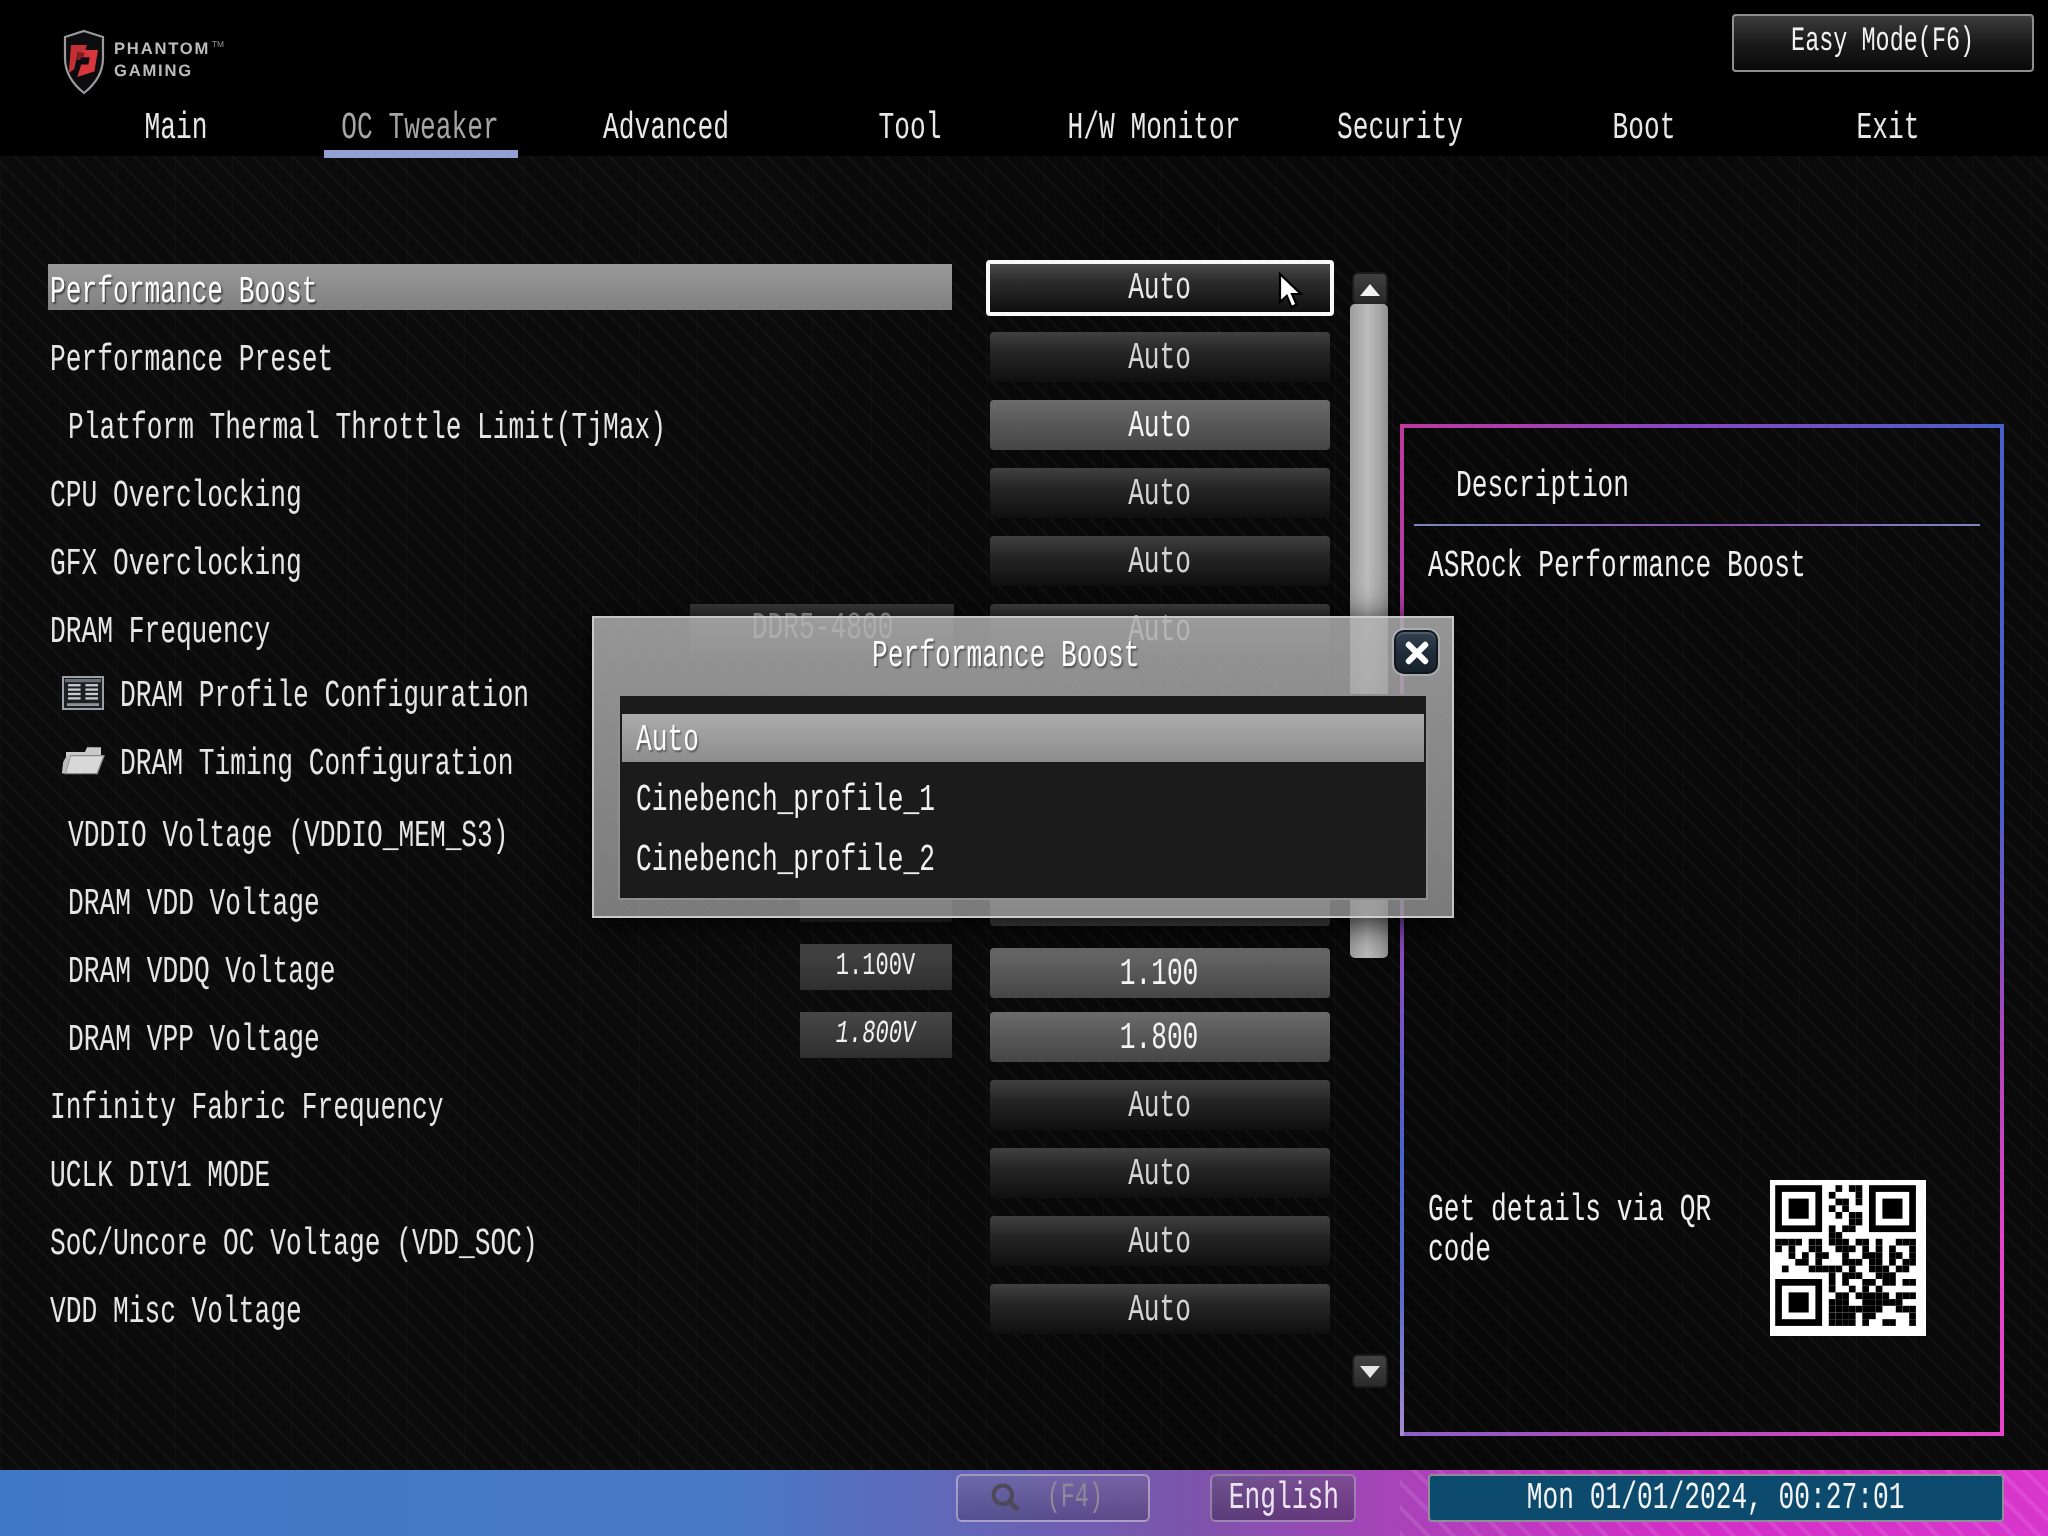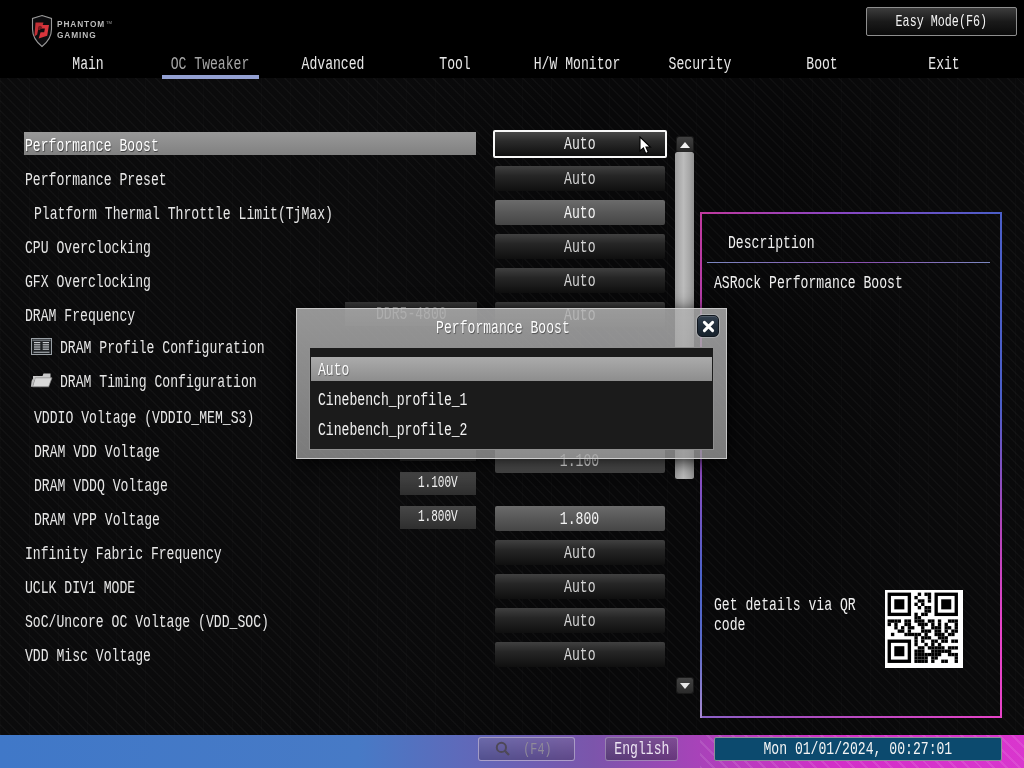--- a/index.html
+++ b/index.html
@@ -110,25 +110,25 @@
     <div class="vbox flexc" style="left:400px;top:438px;">
       <span class="sc" style="opacity:0;">1.100V</span>
     </div>
     <div class="btn grey flexc" style="left:495px;top:438px;">
       <span class="sc" style="opacity:0;">1.100</span>
     </div>
     <div class="tx" style="left:34px;top:474px;color:#e6e6e6;">DRAM VDDQ Voltage</div>
     <div class="vbox flexc" style="left:400px;top:472px;">
       <span class="sc">1.100V</span>
     </div>
-    <div class="btn grey flexc" style="left:495px;top:448px;">
+    <div class="btn grey flexc" style="left:495px;top:474px;">
       <span class="sc">1.100</span>
     </div>
     <div class="tx" style="left:34px;top:508px;color:#e6e6e6;">DRAM VPP Voltage</div>
-    <div class="vbox flexc" style="left:400px;top:506px;">
+    <div class="vbox flexc" style="left:400px;top:506px;font-style:italic;">
       <span class="sc">1.800V</span>
     </div>
     <div class="btn grey flexc" style="left:495px;top:506px;">
       <span class="sc">1.800</span>
     </div>
     <div class="tx" style="left:25px;top:542px;color:#e6e6e6;">Infinity Fabric Frequency</div>
     <div class="btn flexc" style="left:495px;top:540px;">
       <span class="sc">Auto</span>
     </div>
     <div class="tx" style="left:25px;top:576px;color:#e6e6e6;">UCLK DIV1 MODE</div>

